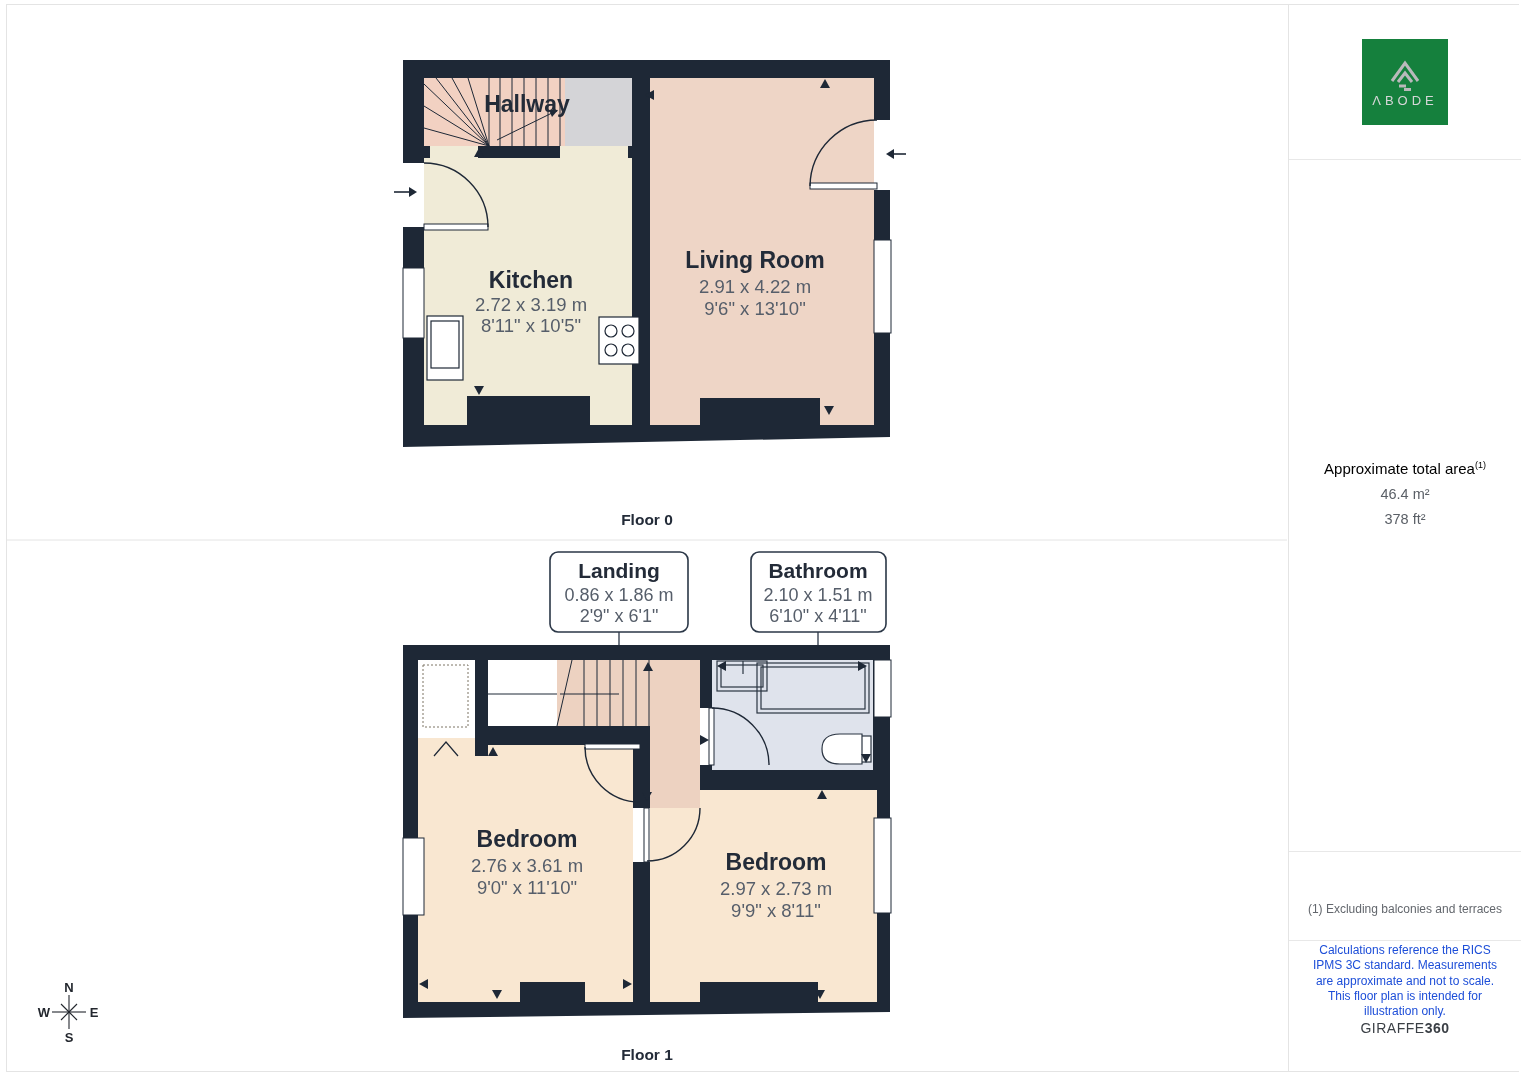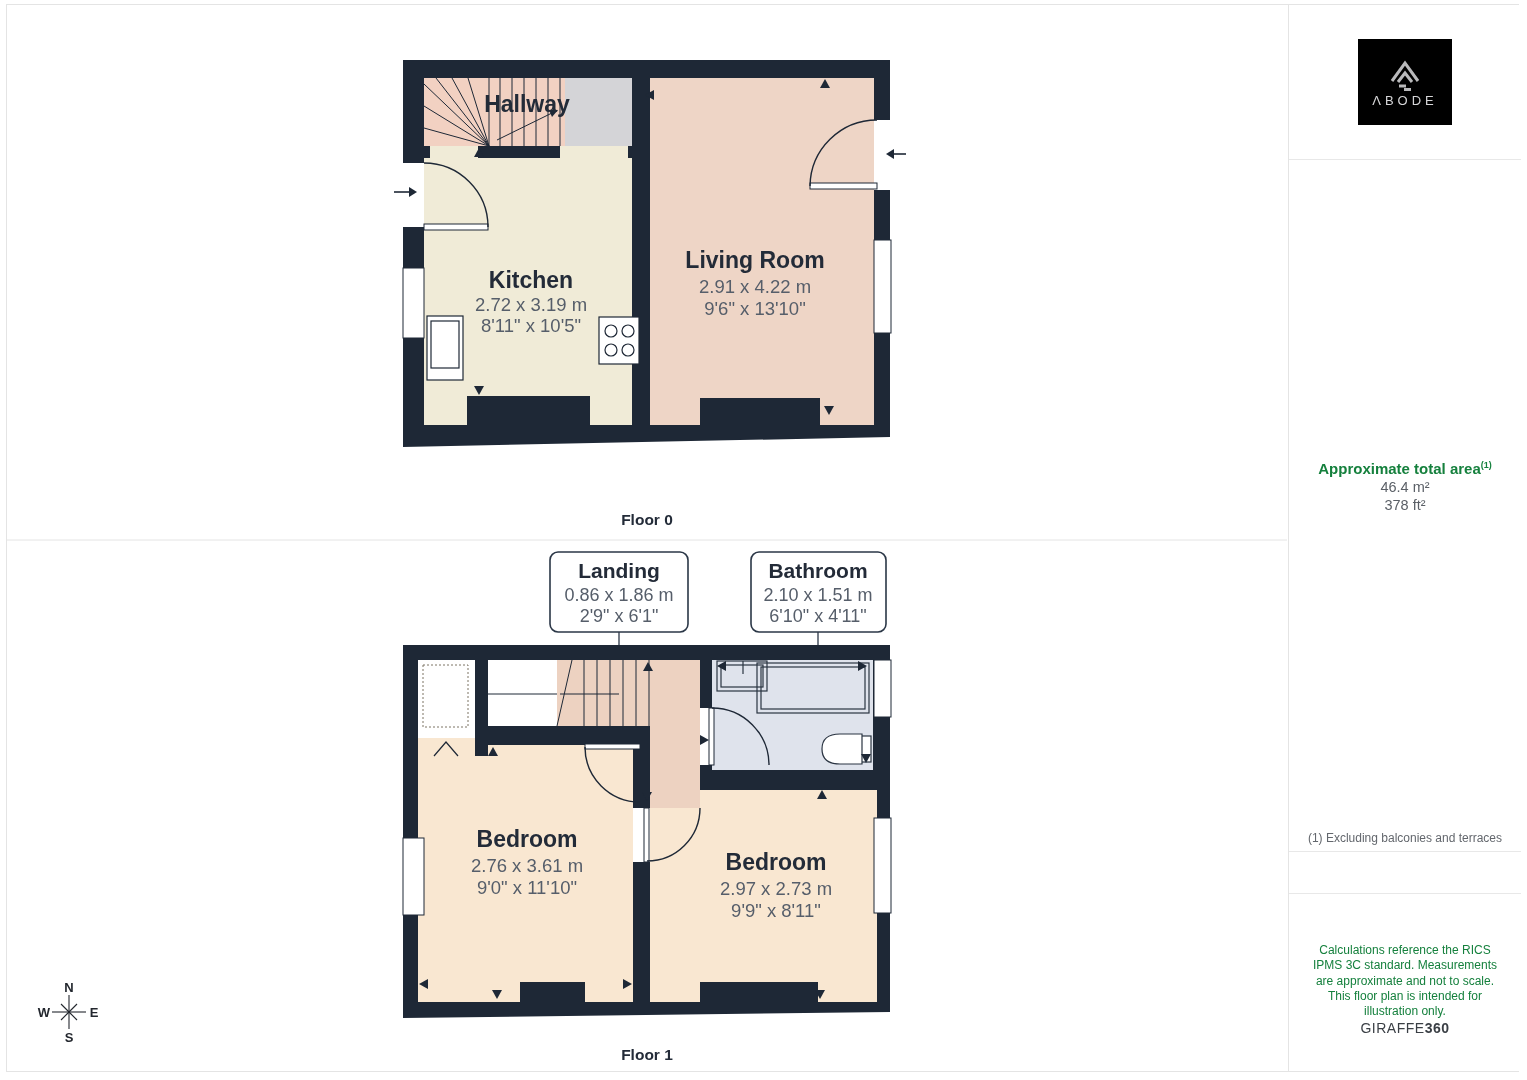--- a/index.html
+++ b/index.html
@@ -13,34 +13,34 @@
   .callout-name{font-size:21px;font-weight:bold;fill:#232b38;}
   .callout-dim{font-size:18px;fill:#565e6a;}
   .floor-label{font-size:15.5px;font-weight:bold;fill:#232b38;}
   .compass-letter{font-size:13px;font-weight:bold;fill:#23272e;}
   .wallstroke{stroke:#1e2836;fill:none;}
   .sidebar{position:absolute;left:1288px;top:5px;width:232px;height:1066px;
            border-left:1px solid #e4e4e4;background:#fff;}
   .side-sec{position:absolute;left:0;right:0;box-sizing:border-box;}
   .sec-logo{top:0;height:155px;border-bottom:1px solid #e8e8e8;
             display:flex;align-items:center;justify-content:center;}
-  .logo-box{width:94px;height:86px;background:#000000;display:flex;flex-direction:column;
+  .logo-box{width:86px;height:86px;background:#15803d;display:flex;flex-direction:column;
             align-items:center;justify-content:center;}
   .logo-text{color:#d6d6d8;font-size:13px;letter-spacing:4px;margin-top:2px;}
   .sec-area{top:155px;height:692px;border-bottom:1px solid #e8e8e8;}
   .area-block{position:absolute;top:300px;left:0;right:0;text-align:center;}
-  .area-title{font-size:15px;font-weight:bold;color:#15803d;}
+  .area-title{font-size:15px;font-weight:normal;color:#000000;}
   .area-title sup{font-size:9px;}
-  .area-val{font-size:14.5px;color:#5a5f66;margin-top:2px;}
-  .sec-foot{top:826px;height:63px;border-bottom:1px solid #e8e8e8;
-            display:flex;align-items:flex-start;justify-content:center;}
+  .area-val{font-size:14.5px;color:#5a5f66;margin-top:9px;}
+  .sec-foot{top:873px;height:63px;border-bottom:1px solid #e8e8e8;
+            display:flex;align-items:center;justify-content:center;}
   .footnote{font-size:12px;color:#63676d;text-align:center;}
   .sec-legal{top:910px;height:156px;display:flex;flex-direction:column;
              align-items:center;justify-content:flex-start;padding-top:28px;}
-  .disclaimer{font-size:12px;color:#15803d;text-align:center;width:186px;line-height:1.28;}
+  .disclaimer{font-size:12px;color:#1d4ed8;text-align:center;width:186px;line-height:1.28;}
   .brand{font-size:14px;color:#3a3f45;letter-spacing:.5px;}
   .brand b{letter-spacing:.5px;}
 </style>
 </head>
 <body>
 
 <div class="frame"></div>
 
 <svg width="1288" height="1080" viewBox="0 0 1288 1080" style="position:absolute;left:0;top:0;">
   <defs>

